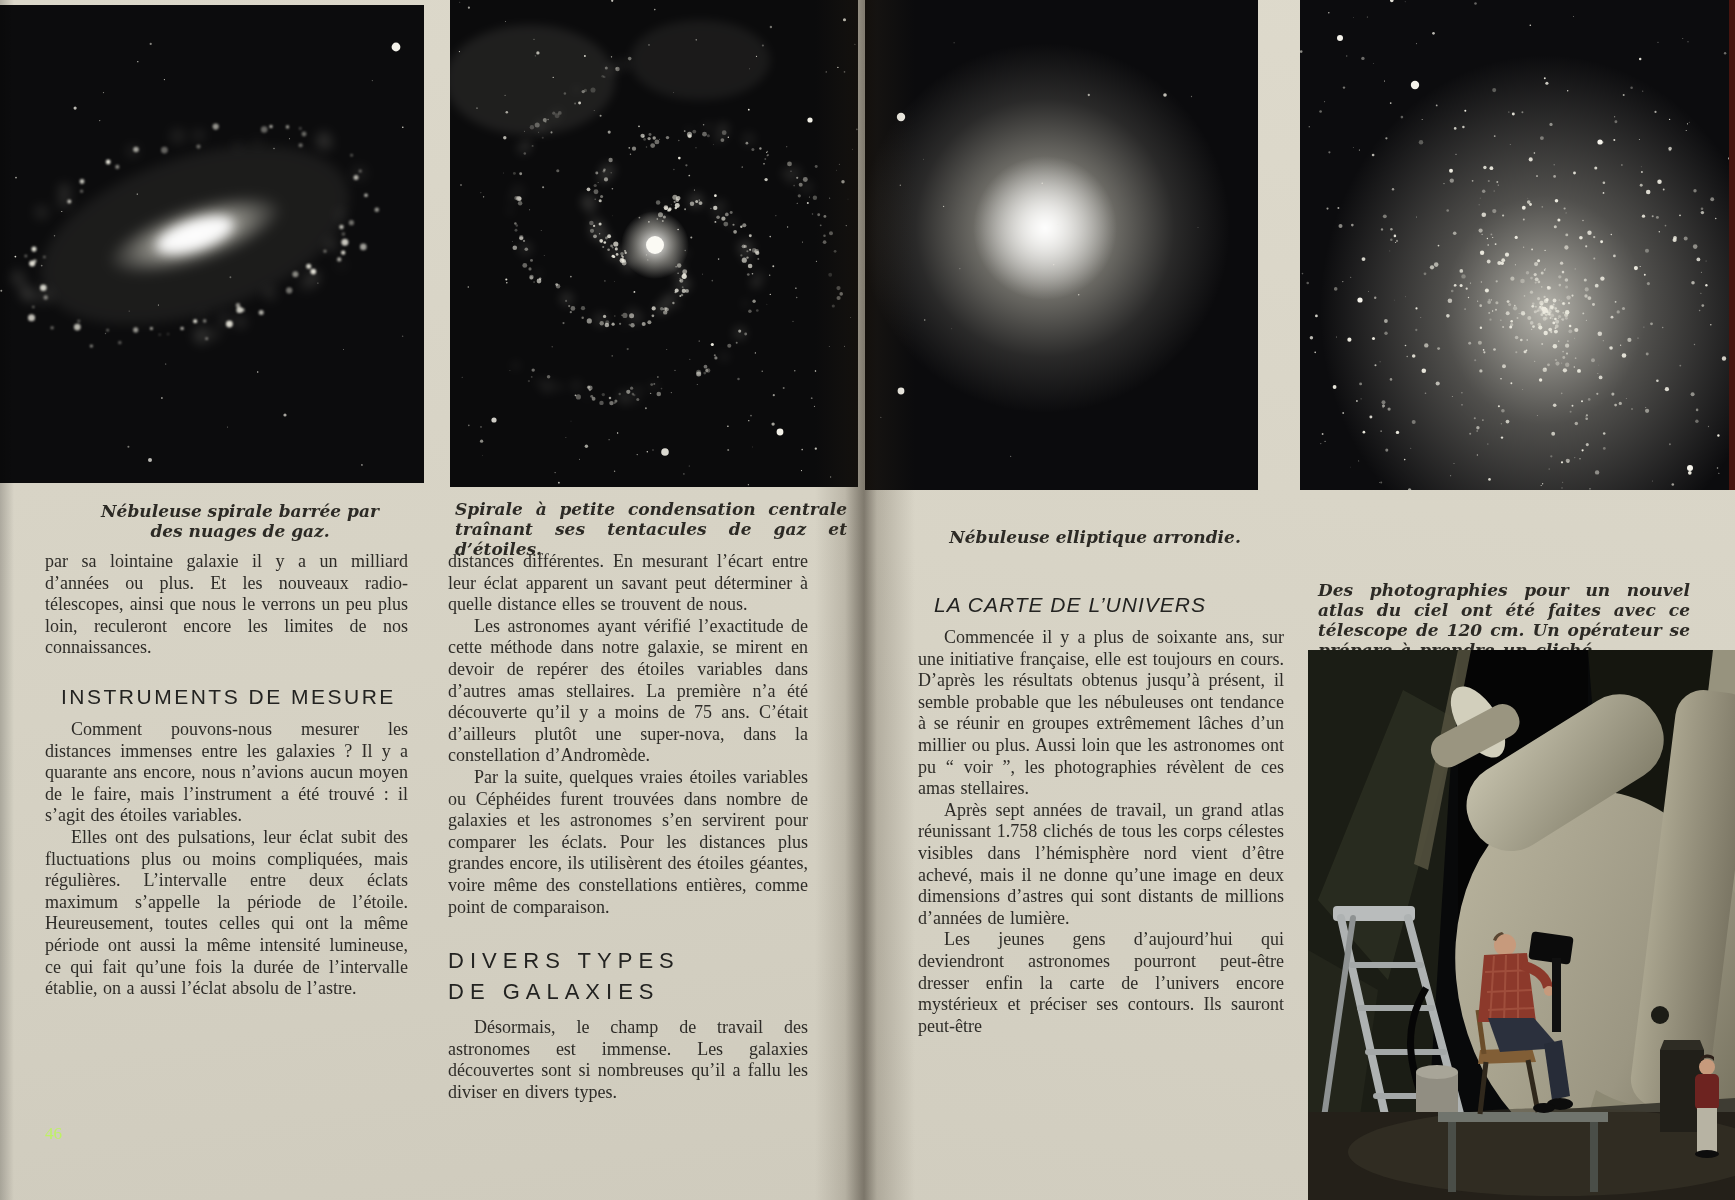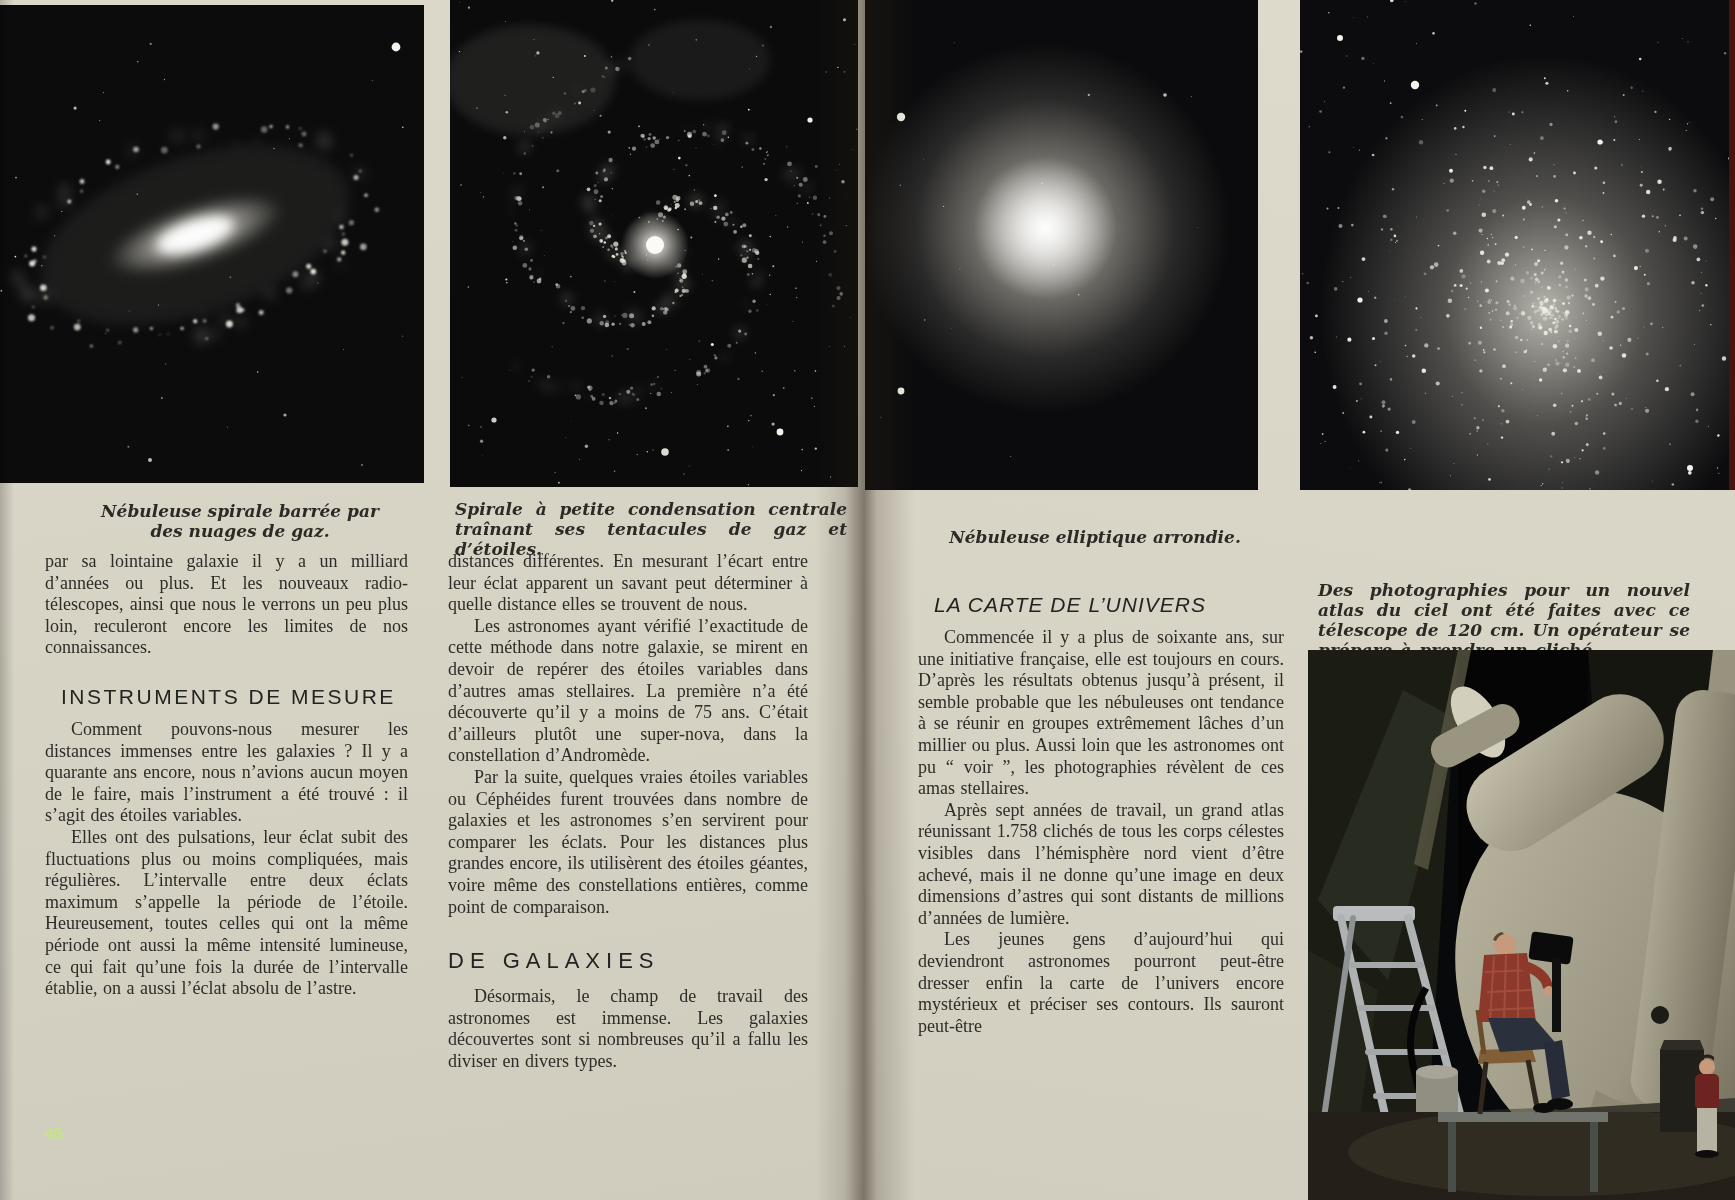--- a/index.html
+++ b/index.html
@@ -1404,20 +1404,21 @@
     <h2 class="head">INSTRUMENTS DE MESURE</h2>
     <p class="body ind">Comment pouvons-nous mesurer les distances immenses entre les galaxies ? Il y a quarante ans encore, nous n’avions aucun moyen de le faire, mais l’instrument a été trouvé : il s’agit des étoiles variables.</p>
     <p class="body ind">Elles ont des pulsations, leur éclat subit des fluctuations plus ou moins compliquées, mais régulières. L’intervalle entre deux éclats maximum s’appelle la période de l’étoile. Heureusement, toutes celles qui ont la même période ont aussi la même intensité lumineuse, ce qui fait qu’une fois la durée de l’intervalle établie, on a aussi l’éclat absolu de l’astre.</p>
   </div>
 
   <div class="col" style="left:448px;top:551px;width:360px;">
     <p class="body">distances différentes. En mesurant l’écart entre leur éclat apparent un savant peut déterminer à quelle distance elles se trouvent de nous.</p>
     <p class="body ind">Les astronomes ayant vérifié l’exactitude de cette méthode dans notre galaxie, se mirent en devoir de repérer des étoiles variables dans d’autres amas stellaires. La première n’a été découverte qu’il y a moins de 75 ans. C’était d’ailleurs plutôt une super-nova, dans la constellation d’Andromède.</p>
     <p class="body ind">Par la suite, quelques vraies étoiles variables ou Céphéides furent trouvées dans nombre de galaxies et les astronomes s’en servirent pour comparer les éclats. Pour les distances plus grandes encore, ils utilisèrent des étoiles géantes, voire même des constellations entières, comme point de comparaison.</p>
     <h2 class="head2">
+      <span style="display:block">DIVERS TYPES</span>
       <span style="display:block">DE GALAXIES</span>
     </h2>
     <p class="body ind">Désormais, le champ de travail des astronomes est immense. Les galaxies découvertes sont si nombreuses qu’il a fallu les diviser en divers types.</p>
   </div>
 
   <div class="col" style="left:918px;top:568px;width:366px;">
     <h2 class="head head3">LA CARTE DE L’UNIVERS</h2>
     <p class="body ind">Commencée il y a plus de soixante ans, sur une initiative française, elle est toujours en cours. D’après les résultats obtenus jusqu’à présent, il semble probable que les nébuleuses ont tendance à se réunir en groupes extrêmement lâches d’un millier ou plus. Aussi loin que les astronomes ont pu “ voir ”, les photographies révèlent de ces amas stellaires.</p>
     <p class="body ind">Après sept années de travail, un grand atlas réunissant 1.758 clichés de tous les corps célestes visibles dans l’hémisphère nord vient d’être achevé, mais il ne donne qu’une image en deux dimensions d’astres qui sont distants de millions d’années de lumière.</p>
     <p class="body ind">Les jeunes gens d’aujourd’hui qui deviendront astronomes pourront peut-être dresser enfin la carte de l’univers encore mystérieux et préciser ses contours. Ils sauront peut-être</p>

